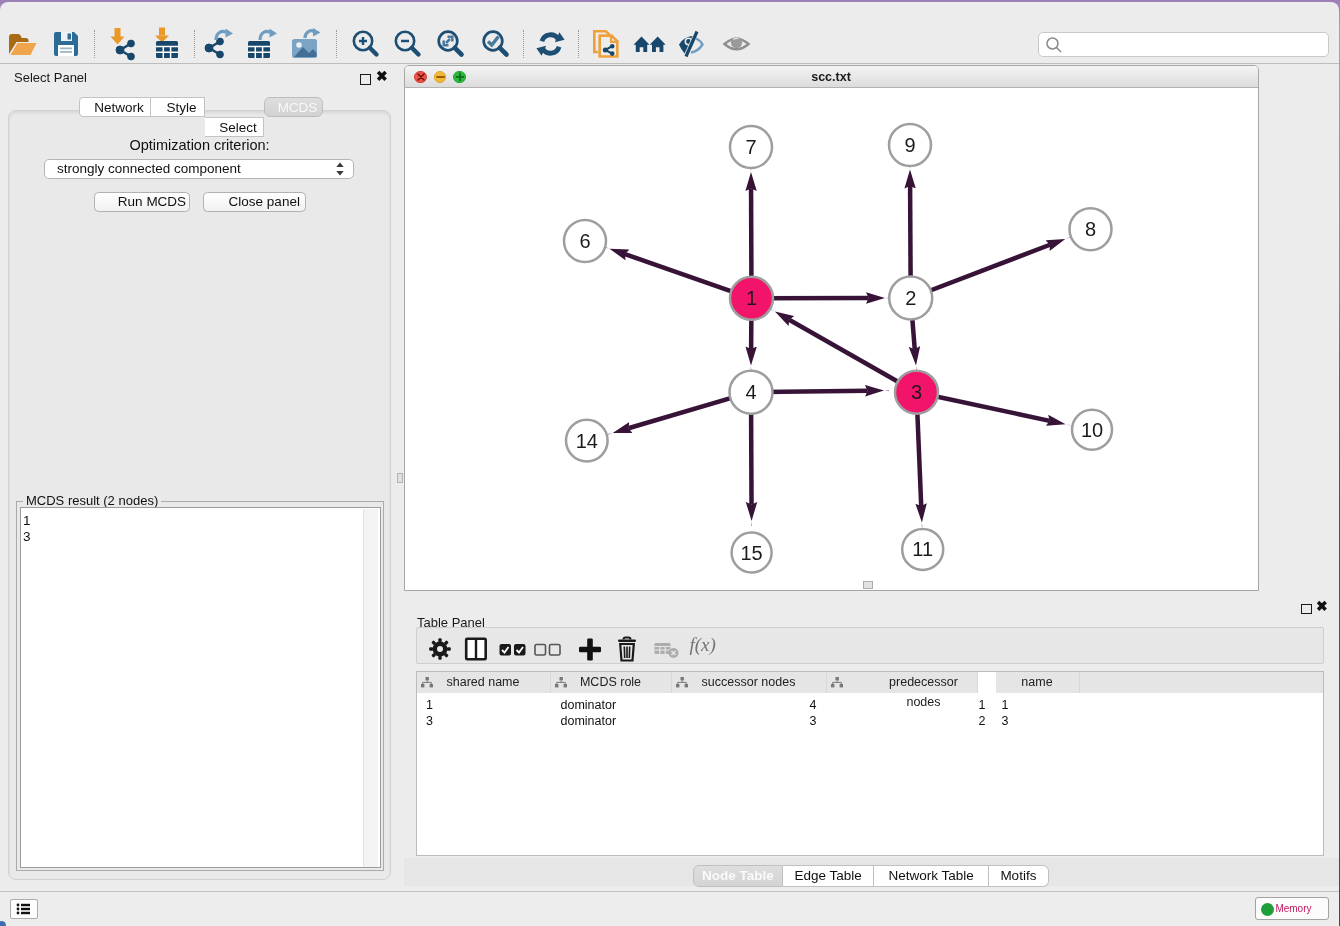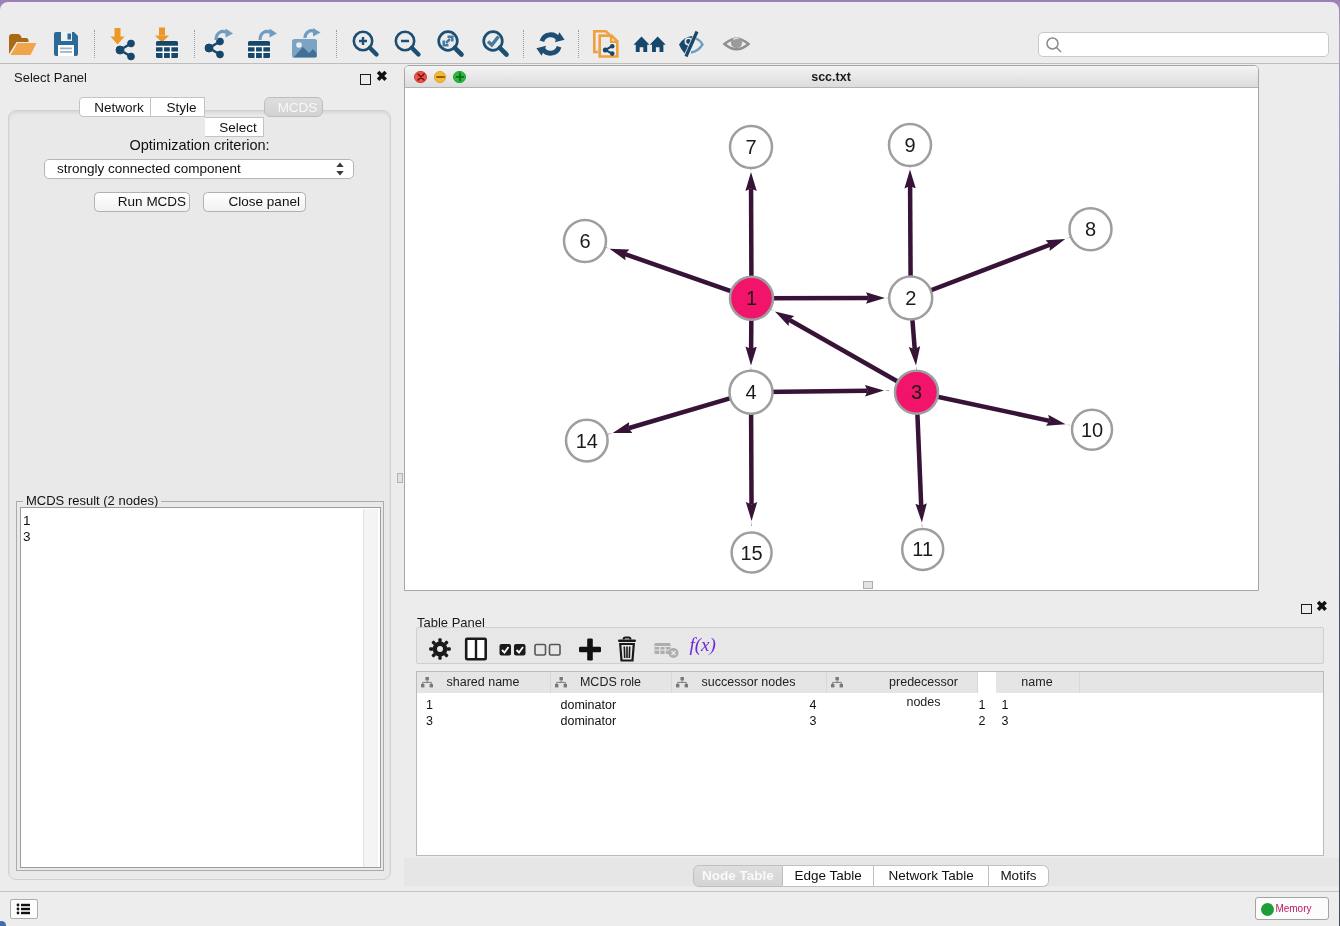--- a/index.html
+++ b/index.html
@@ -394,21 +394,21 @@
 
     <svg style="position:absolute;left:237px;top:13px;" width="26" height="18" viewBox="0 0 26 18">
       <rect x="0.5" y="2" width="16" height="11" rx="1" fill="#adadad"></rect>
       <g stroke="#e7e7e7" stroke-width="1.2">
         <path d="M0.5,5.5 H16.5 M0.5,9 H16.5 M5.8,5.5 V13 M11.2,5.5 V13"></path>
       </g>
       <circle cx="19.5" cy="12" r="5" fill="#adadad"></circle>
       <path d="M17.5,10 L21.5,14 M21.5,10 L17.5,14" stroke="#e7e7e7" stroke-width="1.5"></path>
     </svg>
 
-    <div style="position:absolute;left:273px;top:6px;font-family:'Liberation Serif',serif;font-style:italic;font-size:19px;color:#6d28d9;">f(x)</div>
+    <div style="position:absolute;left:273px;top:6px;font-family:'Liberation Serif',serif;font-style:italic;font-size:19px;color:#737373;">f(x)</div>
   </div>
   <div id="tp-band" class="abs"></div>
   <div id="tp-table" class="abs">
     <div class="thead" style="left:0; width:134px;"><svg class="hicon" style="position:absolute;left:4.5px;top:5px;" width="12" height="11" viewBox="0 0 12 11">
           <g fill="#787878">
             <rect x="4.5" y="0" width="3.4" height="3.4"></rect>
             <rect x="0" y="7" width="3.4" height="3.4"></rect>
             <rect x="8.6" y="7" width="3.4" height="3.4"></rect>
             <path d="M6.2,3.4 V5.4 M1.7,7 V5.4 H10.3 V7" stroke="#787878" fill="none" stroke-width="1"></path>
           </g>

